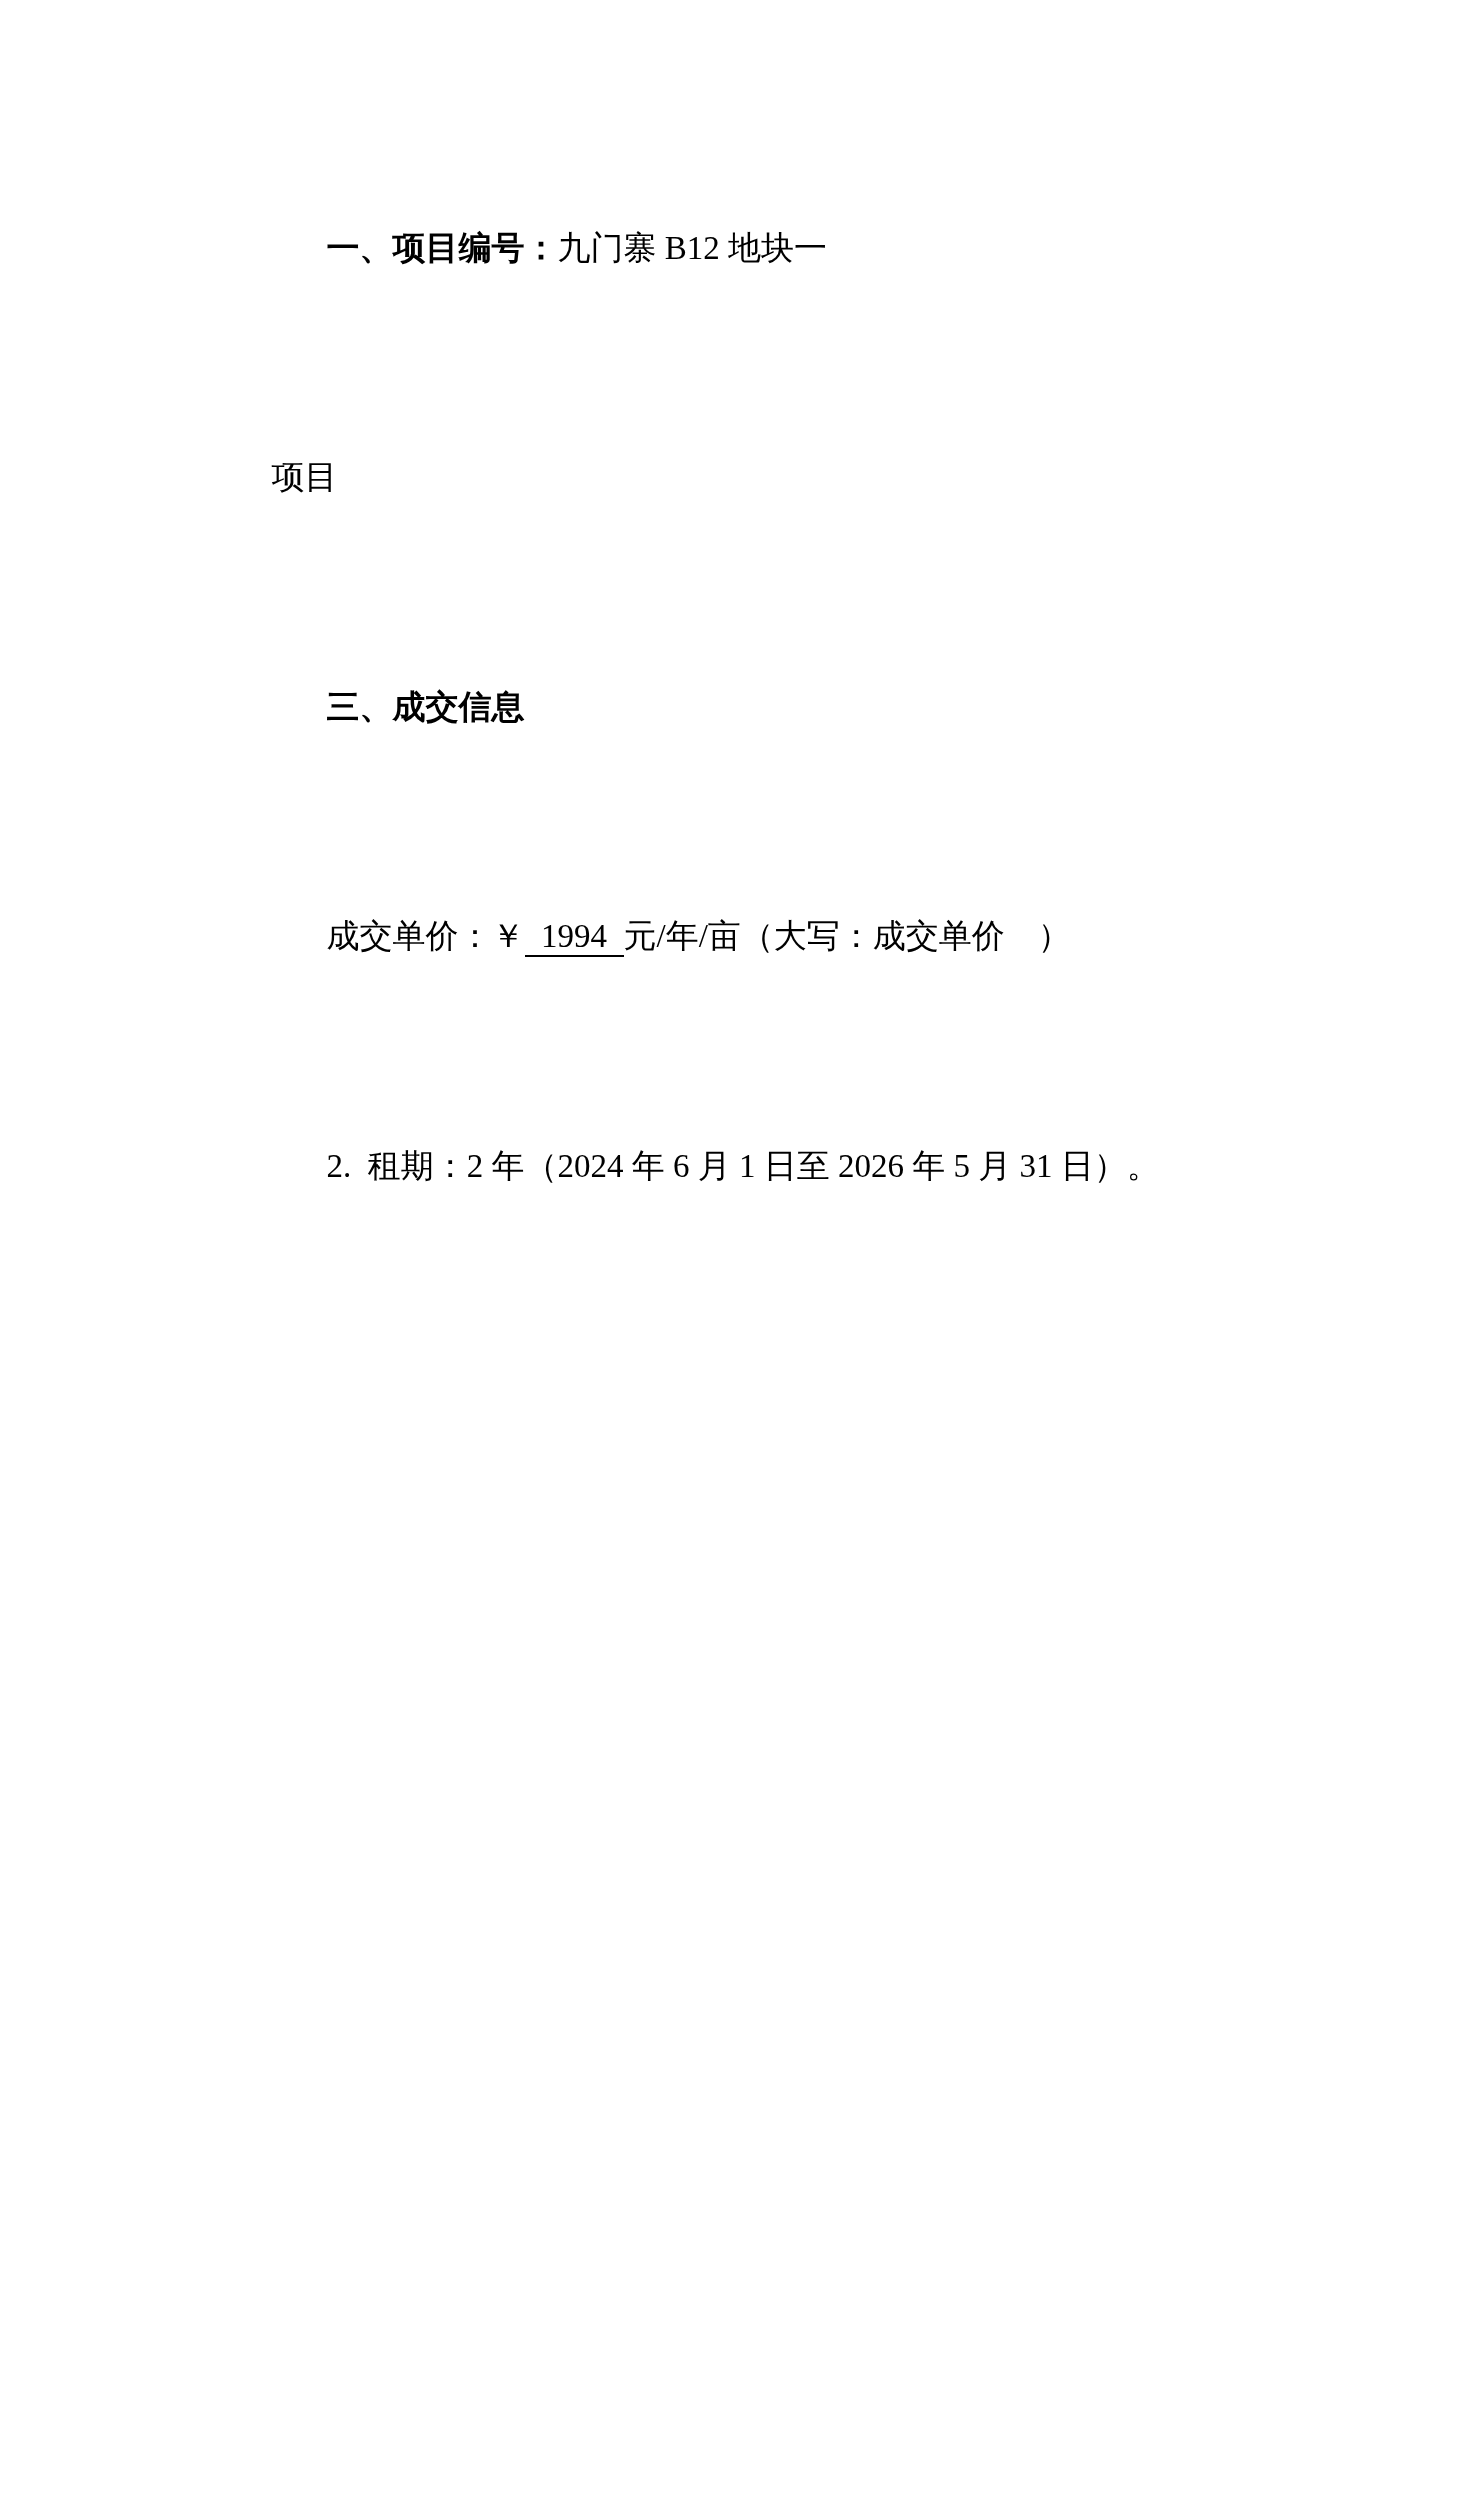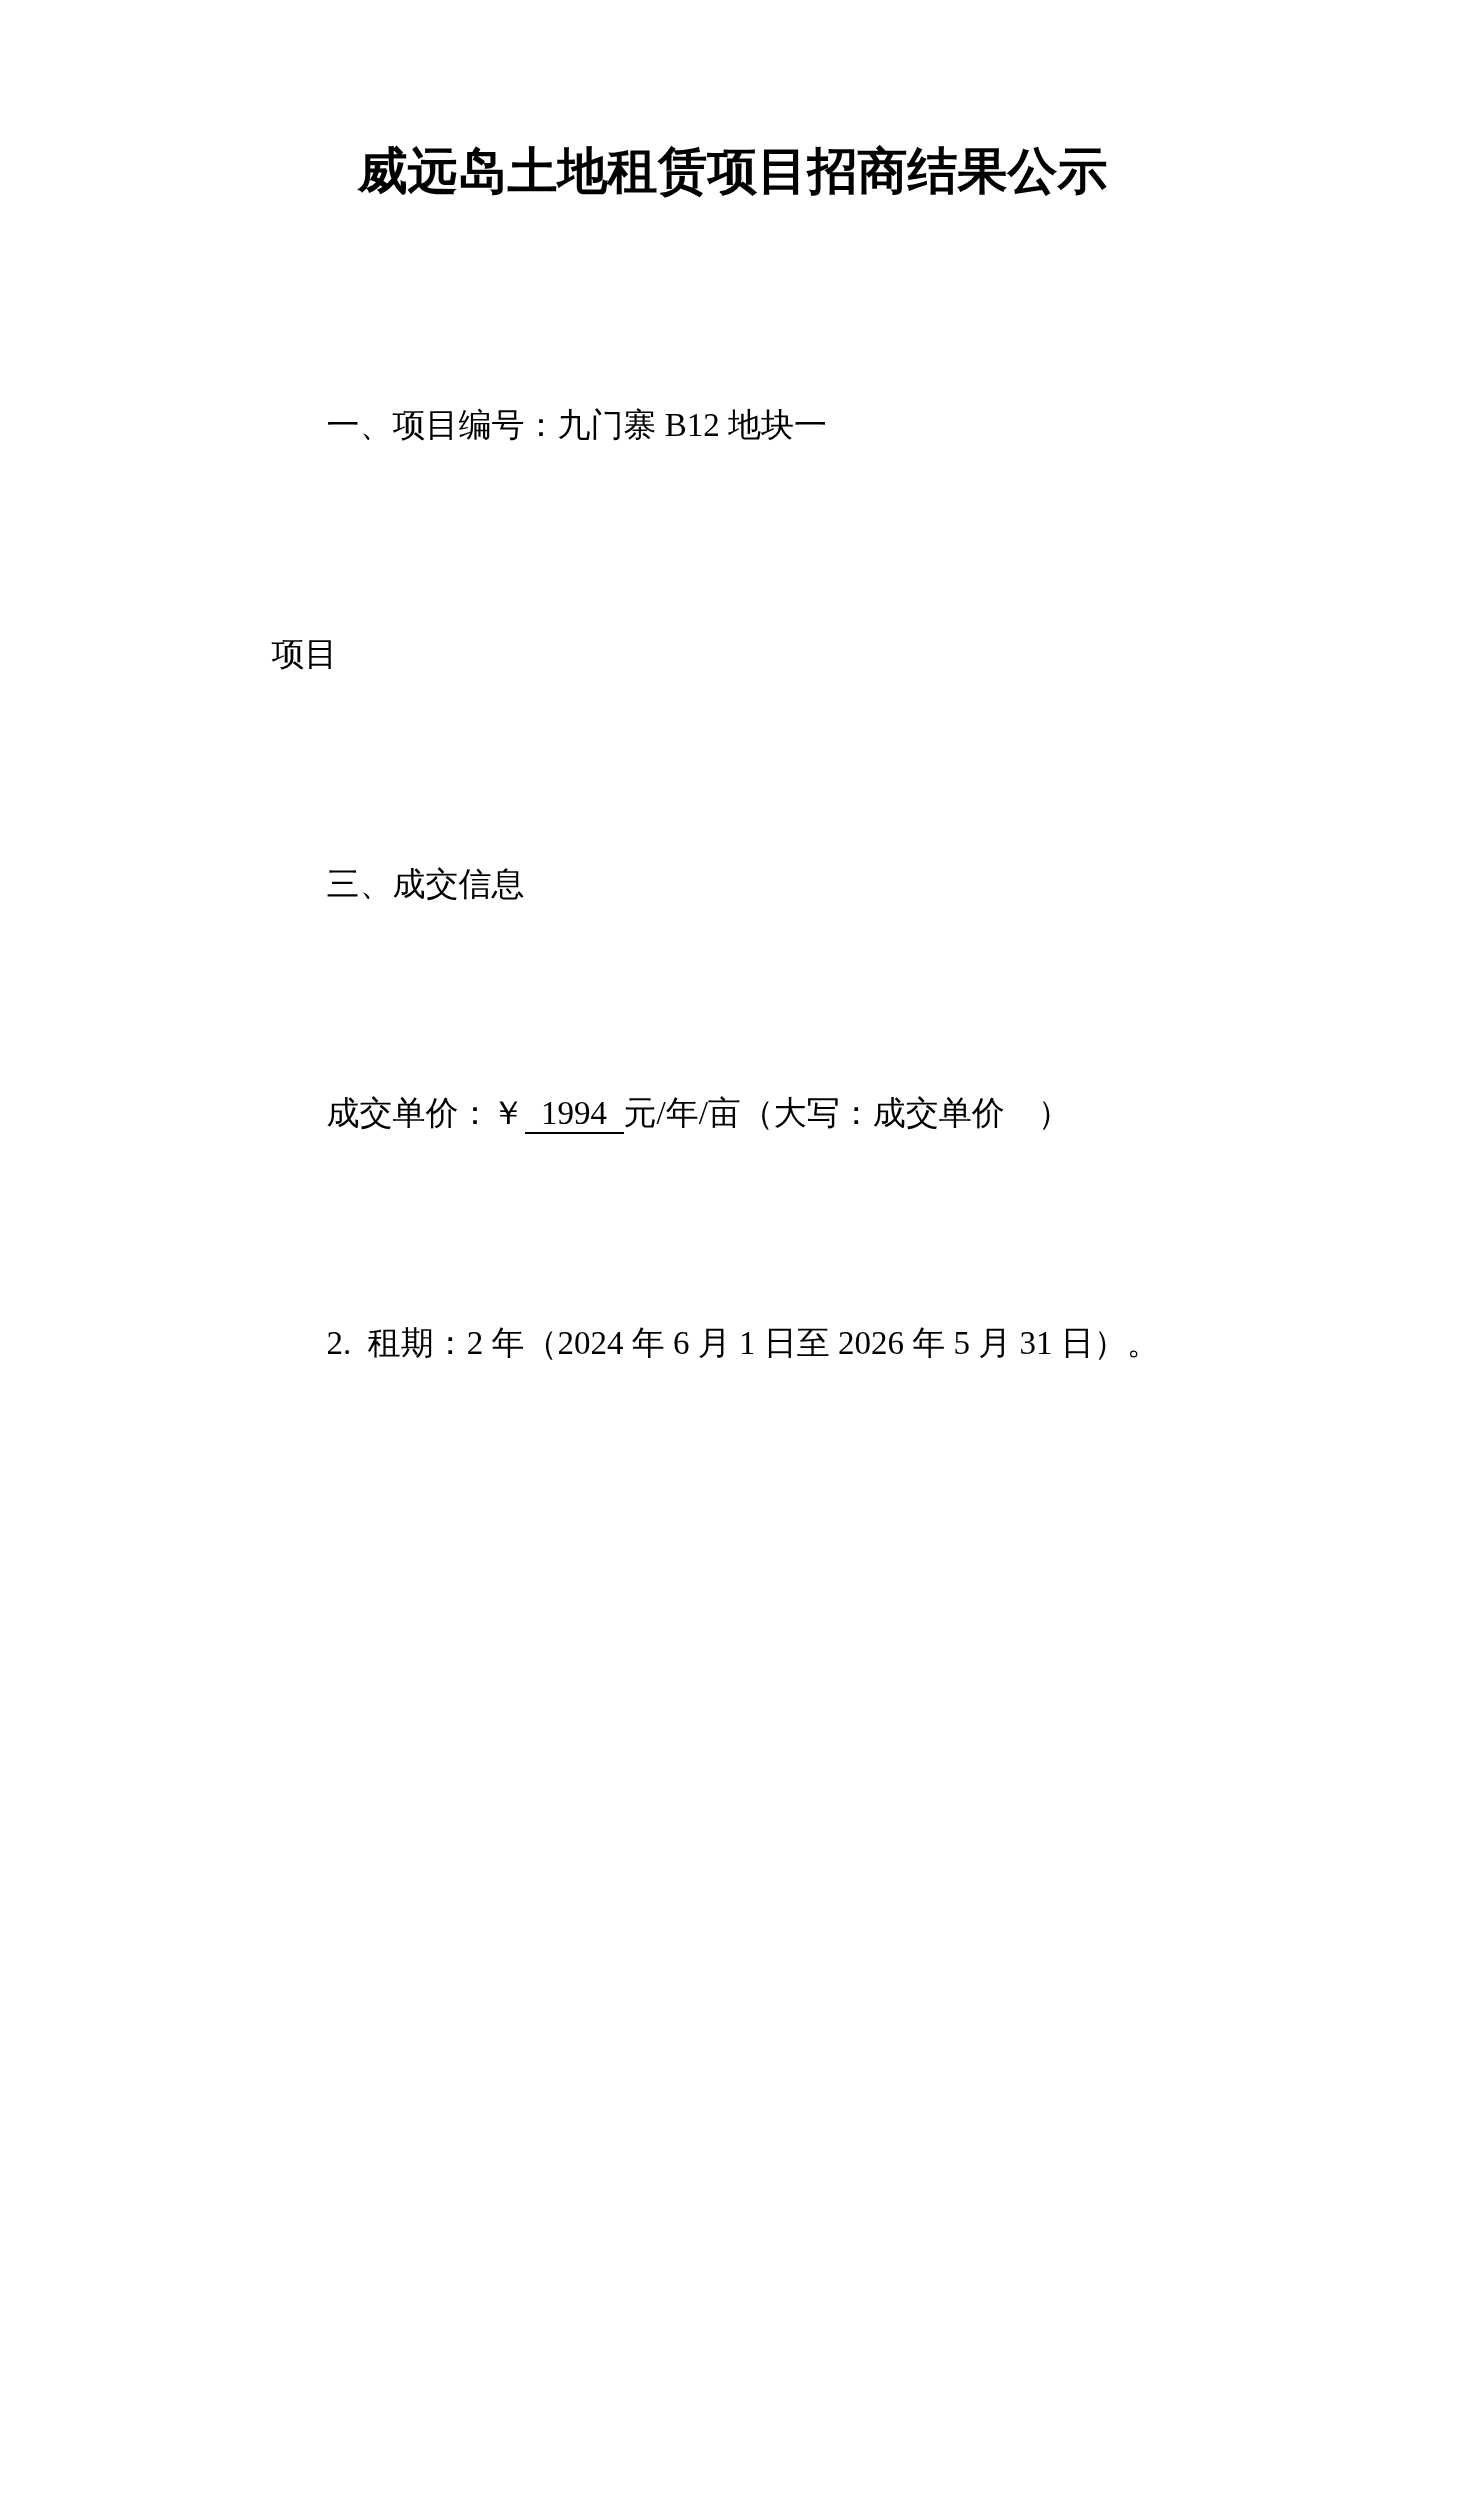--- a/index.html
+++ b/index.html
@@ -30,32 +30,31 @@
     line-height: 68px;
     margin: 0 0 109px 0;
     white-space: pre-wrap;
   }
   .para { margin: 0 0 7.4px 0; }
   .line {
     line-height: 74px;
     white-space: pre-wrap;
   }
   .ind60 { padding-left: 55px; }
-  .bold { font-weight: 400; }
+  .bold { font-weight: 700; }
   .u {
     border-bottom: 2.8px solid #000;
     padding-bottom: 0.9px;
   }
 </style>
 </head>
 <body>
 
 <div class="doc">
 
-  <h1 class="title">威远岛土地租赁项目招商结果公示</h1>
 
   <div class="para">
     <div class="line ind60">
       <span class="bold">一、项目编号：</span><span>九门寨 B12 地块一</span>
     </div>
   </div>
 
   <div class="para">
     <div class="line">
       <span>项目</span>

